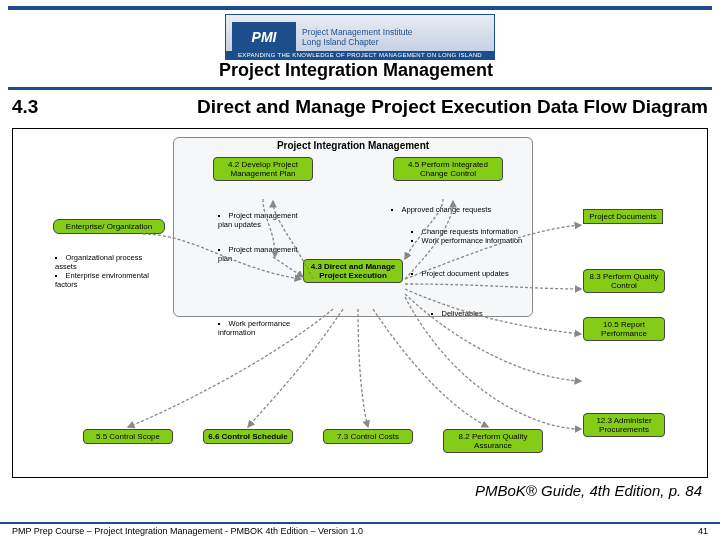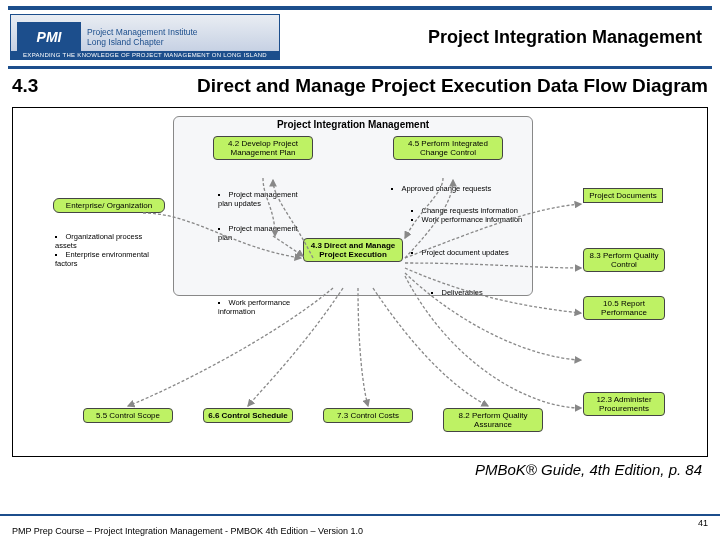--- a/index.html
+++ b/index.html
@@ -1,40 +1,40 @@
 <!DOCTYPE html>
 <html><head>
 <meta charset="utf-8">
 <style>
   * { box-sizing: border-box; margin: 0; padding: 0; }
   body { width: 720px; height: 540px; font-family: Verdana, Arial, sans-serif; background: #fff; position: relative; overflow: hidden; }
   .top-rule { height: 4px; background: #1c4e8c; margin: 6px 8px 0 8px; }
-  .header { display: flex; align-items: center; padding: 4px 10px 0 10px; }
+  .header { display: flex; align-items: center; padding: 4px 10px 0 10px; flex-direction: column; }
   .logo { width: 270px; height: 46px; border: 1px solid #1c4e8c; background: linear-gradient(#e9edf3,#bfcbe0); display: flex; align-items: center; position: relative; }
   .logo-mark { width: 64px; height: 30px; background: #1c4e8c; margin: 0 6px; display:flex;align-items:center;justify-content:center; }
   .logo-mark span { color:#fff; font-weight:bold; font-size:14px; font-style: italic; }
   .logo-text { font-size: 8.5px; color: #1c4e8c; line-height: 1.2; }
   .expanding { position:absolute; bottom:0; left:0; right:0; background:#1c4e8c; color:#fff; font-size:6px; text-align:center; padding:1px 0; letter-spacing:0.3px;}
   .page-title { flex: 1; text-align: right; font-weight: bold; font-size: 18px; color:#000; padding-right: 8px; }
   .sep { height: 3px; background: #1c4e8c; margin: 6px 8px 4px 8px; }
   .section { padding: 2px 12px 4px 12px; }
   .sec-title { font-weight: bold; font-size: 19px; display:flex;justify-content:space-between; }
   .sec-num { width: 46px; }
   .diagram { margin: 6px 12px 0 12px; border: 1px solid #000; height: 350px; position: relative; background:#fff; font-size:8px; color:#000; }
   .group { position:absolute; border:1px solid #888; border-radius:6px; background:#f6f7f9; }
   .group-title { font-weight:bold; font-size:10px; text-align:center; padding:2px 0; }
-  .box { position:absolute; border:1px solid #444; background:#bef264; text-align:center; font-size:8px; padding:2px 3px; line-height:1.15; }
+  .box { position:absolute; border:1px solid #444; background:#84cc16; text-align:center; font-size:8px; padding:2px 3px; line-height:1.15; }
   .rbox { border-radius:4px; }
   .shadow::after { content:""; position:absolute; right:-3px; bottom:-3px; width:100%; height:100%; border:1px solid #aaa; z-index:-1; background:#fff; }
   .flow { position:absolute; font-size:7.5px; text-align:left; }
   .flow li{ list-style: square inside; }
   svg.arrows{ position:absolute; inset:0; width:100%; height:100%; pointer-events:none;}
   .cite { text-align:right; font-style:italic; font-size:15px; padding: 4px 18px 0 0;}
   .footer { position:absolute; bottom:4px; left:0; right:0; display:flex; justify-content:space-between; font-size:9px; padding:0 12px; border-top:2px solid #1c4e8c; }
-  .footer span:first-child{ padding-top:2px;margin-top:8px;}
+  .footer span:first-child{ padding-top:2px;}
   .footer span:last-child{ padding-top:2px;text-align:center;}
 </style>
 </head>
 <body>
 
 <div class="top-rule"></div>
 <div class="header">
   <div class="logo">
     <div class="logo-mark">
         <span>PMI</span>

